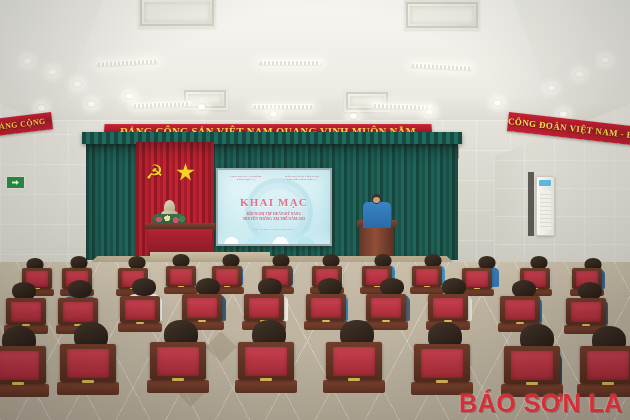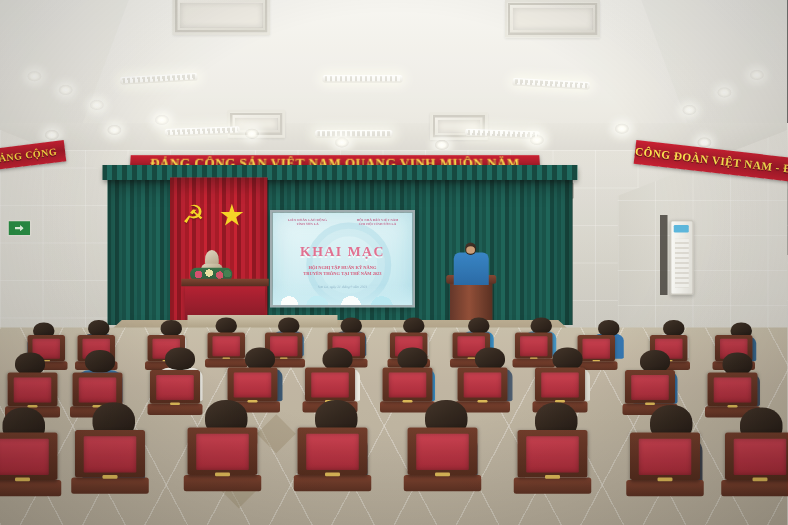--- a/index.html
+++ b/index.html
@@ -593,15 +593,16 @@
         <div class="back"></div>
         <div class="plate"></div>
         </div>
       </div>
     </div>
 
   <div class="warm"></div>
   <div class="vignette"></div>
 
   <div class="wm">
+    <div class="wm-main">BÁO SƠN LA</div>
   </div>
 
 </div>
 
 </body></html>

